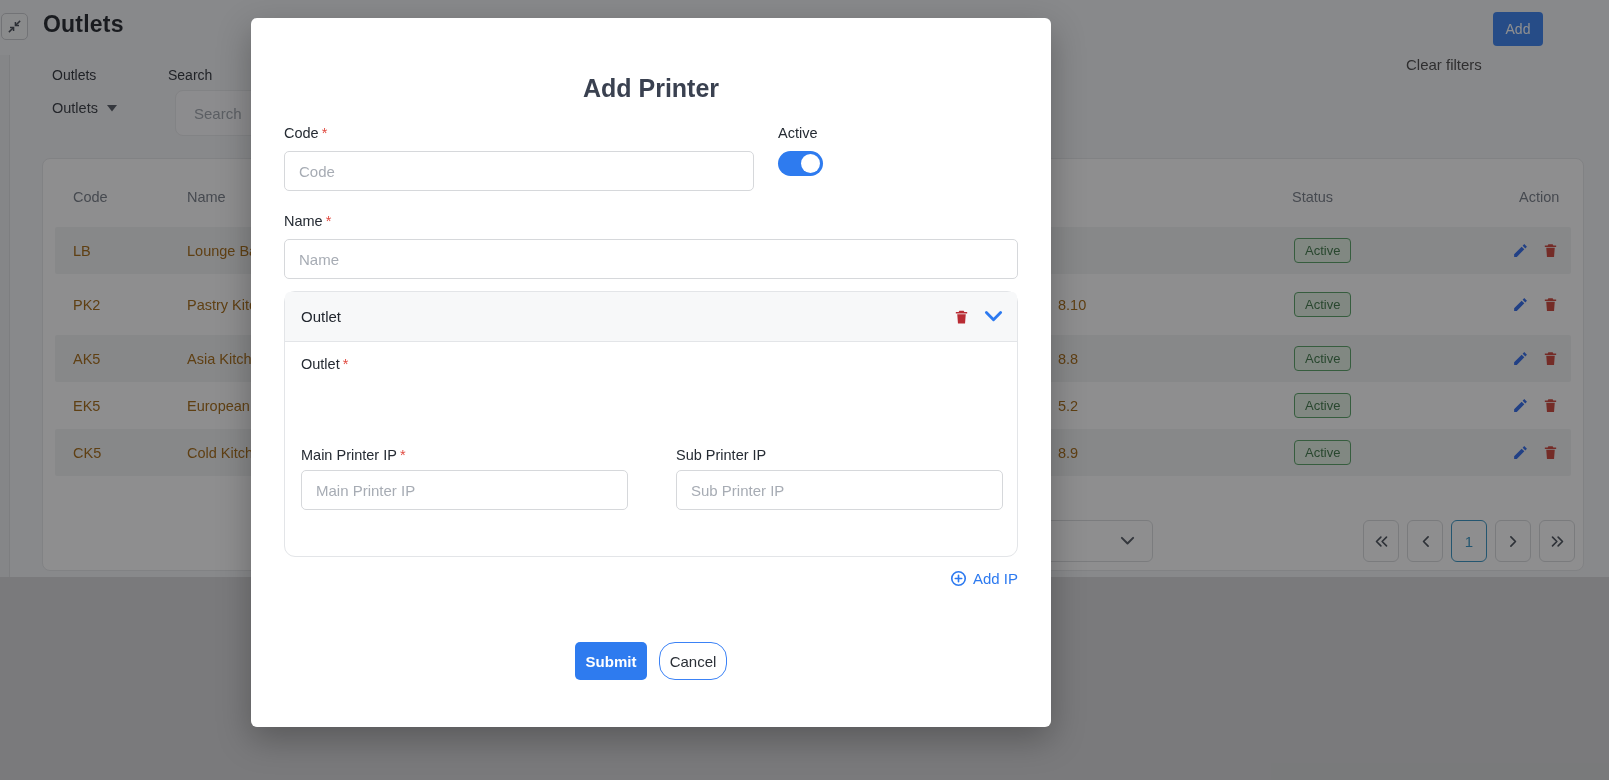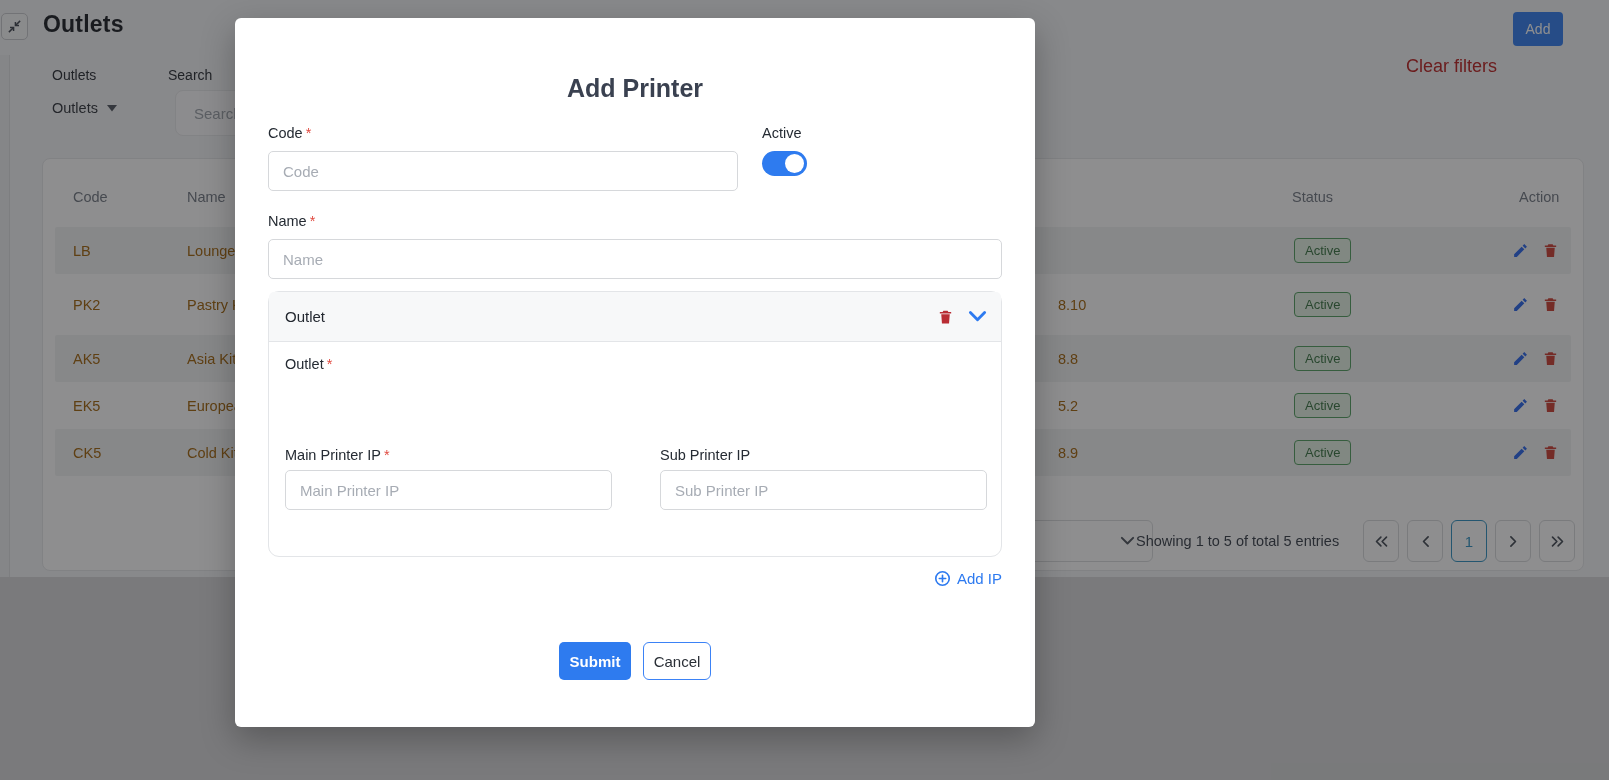--- a/index.html
+++ b/index.html
@@ -5,22 +5,22 @@
   * { margin:0; padding:0; box-sizing:border-box; }
   html,body { background:#d6d7d8; }
   body { font-family:"Liberation Sans", sans-serif; }
   .app { position:relative; width:1609px; height:780px; overflow:hidden; background:#d6d7d8; }
 
   
   .content-bg { position:absolute; left:0; top:0; width:1609px; height:577px; background:#f3f4f6; }
   .left-rail { position:absolute; left:0; top:55px; width:10px; height:522px; background:#eceef0; border-right:1px solid #dcdee1; }
   .collapse-btn { position:absolute; left:1px; top:13px; width:27px; height:27px; background:#f7f8f9; border:1px solid #c6c9cc; border-radius:5px; display:flex; align-items:center; justify-content:center; }
   .page-title { position:absolute; left:43px; top:11px; font-size:23px; font-weight:800; color:#15191f; letter-spacing:.2px; }
-  .clear-filters { position:absolute; left:1406px; top:20px; font-size:18px; color:#b91c1c; cursor:pointer;margin-top:36px; }
-  .add-btn { position:absolute; left:1493px; top:12px; width:50px; height:34px; background:#2e7bef; color:#fff; font-size:14px; border:none; border-radius:4px; display:flex; align-items:center; justify-content:center;margin-left:20px; }
+  .clear-filters { position:absolute; left:1406px; top:20px; font-size:15px; color:#404040; cursor:pointer;margin-top:36px; }
+  .add-btn { position:absolute; left:1493px; top:12px; width:50px; height:34px; background:#2e7bef; color:#fff; font-size:14px; border:none; border-radius:4px; display:flex; align-items:center; justify-content:center; }
 
   .flt-label { position:absolute; top:67px; font-size:14px; color:#23282f; }
   .flt-outlets-lbl { left:52px; } .flt-search-lbl { left:168px; }
   .outlets-trigger { position:absolute; left:52px; top:100px; font-size:14.5px; color:#2a2f36; display:flex; align-items:center; gap:9px; cursor:pointer; }
   .search-box { position:absolute; left:175px; top:90px; width:312px; height:46px; background:#fafbfc; border:1px solid #e6e8ea; border-radius:8px; font-size:15px; color:#2a2f36; padding:0 18px; }
   .search-box::placeholder { color:#9aa0a8; }
 
   
   .card { position:absolute; left:42px; top:158px; width:1542px; height:413px; background:#fff; border:1px solid #e4e6e8; border-radius:8px; }
   .th { position:absolute; top:30px; font-size:14.5px; color:#6f7680; }
@@ -35,21 +35,21 @@
 
   
   .pp-select { position:absolute; left:963px; top:361px; width:147px; height:42px; background:#fff; border:1px solid #d9dbdd; border-radius:6px; display:flex; align-items:center; justify-content:flex-end; padding-right:17px; cursor:pointer; }
   .pg-summary { position:absolute; left:1093px; top:361px; height:42px; display:flex; align-items:center; font-size:14.5px; color:#333a45; }
   .pager { position:absolute; left:1320px; top:361px; display:flex; gap:8px; }
   .pg-btn { width:36px; height:42px; background:#fff; border:1px solid #d6d8da; border-radius:6px; display:flex; align-items:center; justify-content:center; color:#3f4650; font-size:15px; cursor:pointer; }
   .pg-btn.active { border:1px solid #2b8fc0; color:#2b8fc0; }
 
   
   .overlay { position:absolute; inset:0; background:rgba(29,29,31,0.5); z-index:50; }
-  .modal { position:absolute; left:235px; top:18px; width:800px; height:709px; background:#fff; border-radius:6px; box-shadow:0 12px 34px rgba(0,0,0,.28); z-index:60;padding-left:14px; }
+  .modal { position:absolute; left:251px; top:18px; width:800px; height:709px; background:#fff; border-radius:6px; box-shadow:0 12px 34px rgba(0,0,0,.28); z-index:60;padding-left:14px; }
   .m-title { position:absolute; left:0; right:0; top:56px; text-align:center; font-size:25px; font-weight:800; color:#3a4150; }
   .m-lbl { position:absolute; font-size:14.5px; color:#252b33; }
   .req { color:#e0493f; margin-left:3px; }
   .m-input { position:absolute; height:40px; border:1px solid #d6d8db; border-radius:5px; font-size:15px; color:#2a2f36; padding:0 14px; background:#fff; }
   .m-input::placeholder { color:#a7acb4; }
   .lbl-code { left:33px; top:107px; } .inp-code { left:33px; top:133px; width:470px; }
   .lbl-active { left:527px; top:107px; }
   .toggle { position:absolute; left:527px; top:133px; width:45px; height:25px; border-radius:13px; background:#2e7bef; cursor:pointer; }
   .toggle .knob { position:absolute; right:3px; top:3px; width:19px; height:19px; border-radius:50%; background:#fff; }
   .lbl-name { left:33px; top:195px; } .inp-name { left:33px; top:221px; width:734px; }
@@ -61,21 +61,21 @@
   .icon-btn { width:19px; height:19px; display:flex; align-items:center; justify-content:center; cursor:pointer; }
   .lbl-outlet { left:16px; top:64px; }
   .sel-outlet { position:absolute; left:16px; top:93px; width:702px; height:40px; border:1px solid #d6d8db; border-radius:5px; display:flex; align-items:center; padding:0 14px; font-size:15px; color:#a7acb4; cursor:pointer; }
   .sel-outlet .sel-chev { margin-left:auto; }
   .lbl-mainip { left:16px; top:155px; } .lbl-subip { left:391px; top:155px; }
   .inp-mainip { left:16px; top:178px; width:327px; } .inp-subip { left:391px; top:178px; width:327px; }
 
   .add-ip { position:absolute; right:33px; top:552px; display:flex; align-items:center; gap:6px; color:#2d7af0; font-size:15px; cursor:pointer; }
   .m-actions { position:absolute; left:0; right:0; top:624px; display:flex; justify-content:center; gap:12px; }
   .btn-submit { width:72px; height:38px; background:#2e7bef; color:#fff; border:none; border-radius:5px; font-size:15px; font-weight:700; cursor:pointer; }
-  .btn-cancel { width:68px; height:38px; background:#fff; color:#2a2f36; border:1px solid #3b82f6; border-radius:6px; font-size:15px; cursor:pointer; }
+  .btn-cancel { width:68px; height:38px; background:#fff; color:#2a2f36; border:1px solid #3b82f6; border-radius:16px; font-size:15px; cursor:pointer; }
   svg { display:block; }
 </style>
 </head>
 <body>
 
 <div class="app">
 
   <div class="content-bg"></div>
   <div class="left-rail"></div>
 
@@ -198,21 +198,20 @@
         </span>
     </div>
 
     <div class="pp-select">
       <span>
         <svg width="15" height="10" viewBox="0 0 24 16" fill="none" stroke="#4a515a" stroke-width="3.2" stroke-linecap="round" stroke-linejoin="round">
             <path d="M3 3l9 9 9-9"></path>
           </svg>
       </span>
     </div>
-    <div class="pg-summary">Showing 1 to 5 of total 5 entries</div>
     <div class="pager">
       <div class="pg-btn">
         <span>
             <svg width="15" height="13" viewBox="0 0 24 20" fill="none" stroke="#3f4650" stroke-width="2.6" stroke-linecap="round" stroke-linejoin="round">
               <path d="M11 3l-7 7 7 7"></path>
               <path d="M20 3l-7 7 7 7"></path>
             </svg>
           </span>
       </div>
       <div class="pg-btn">

